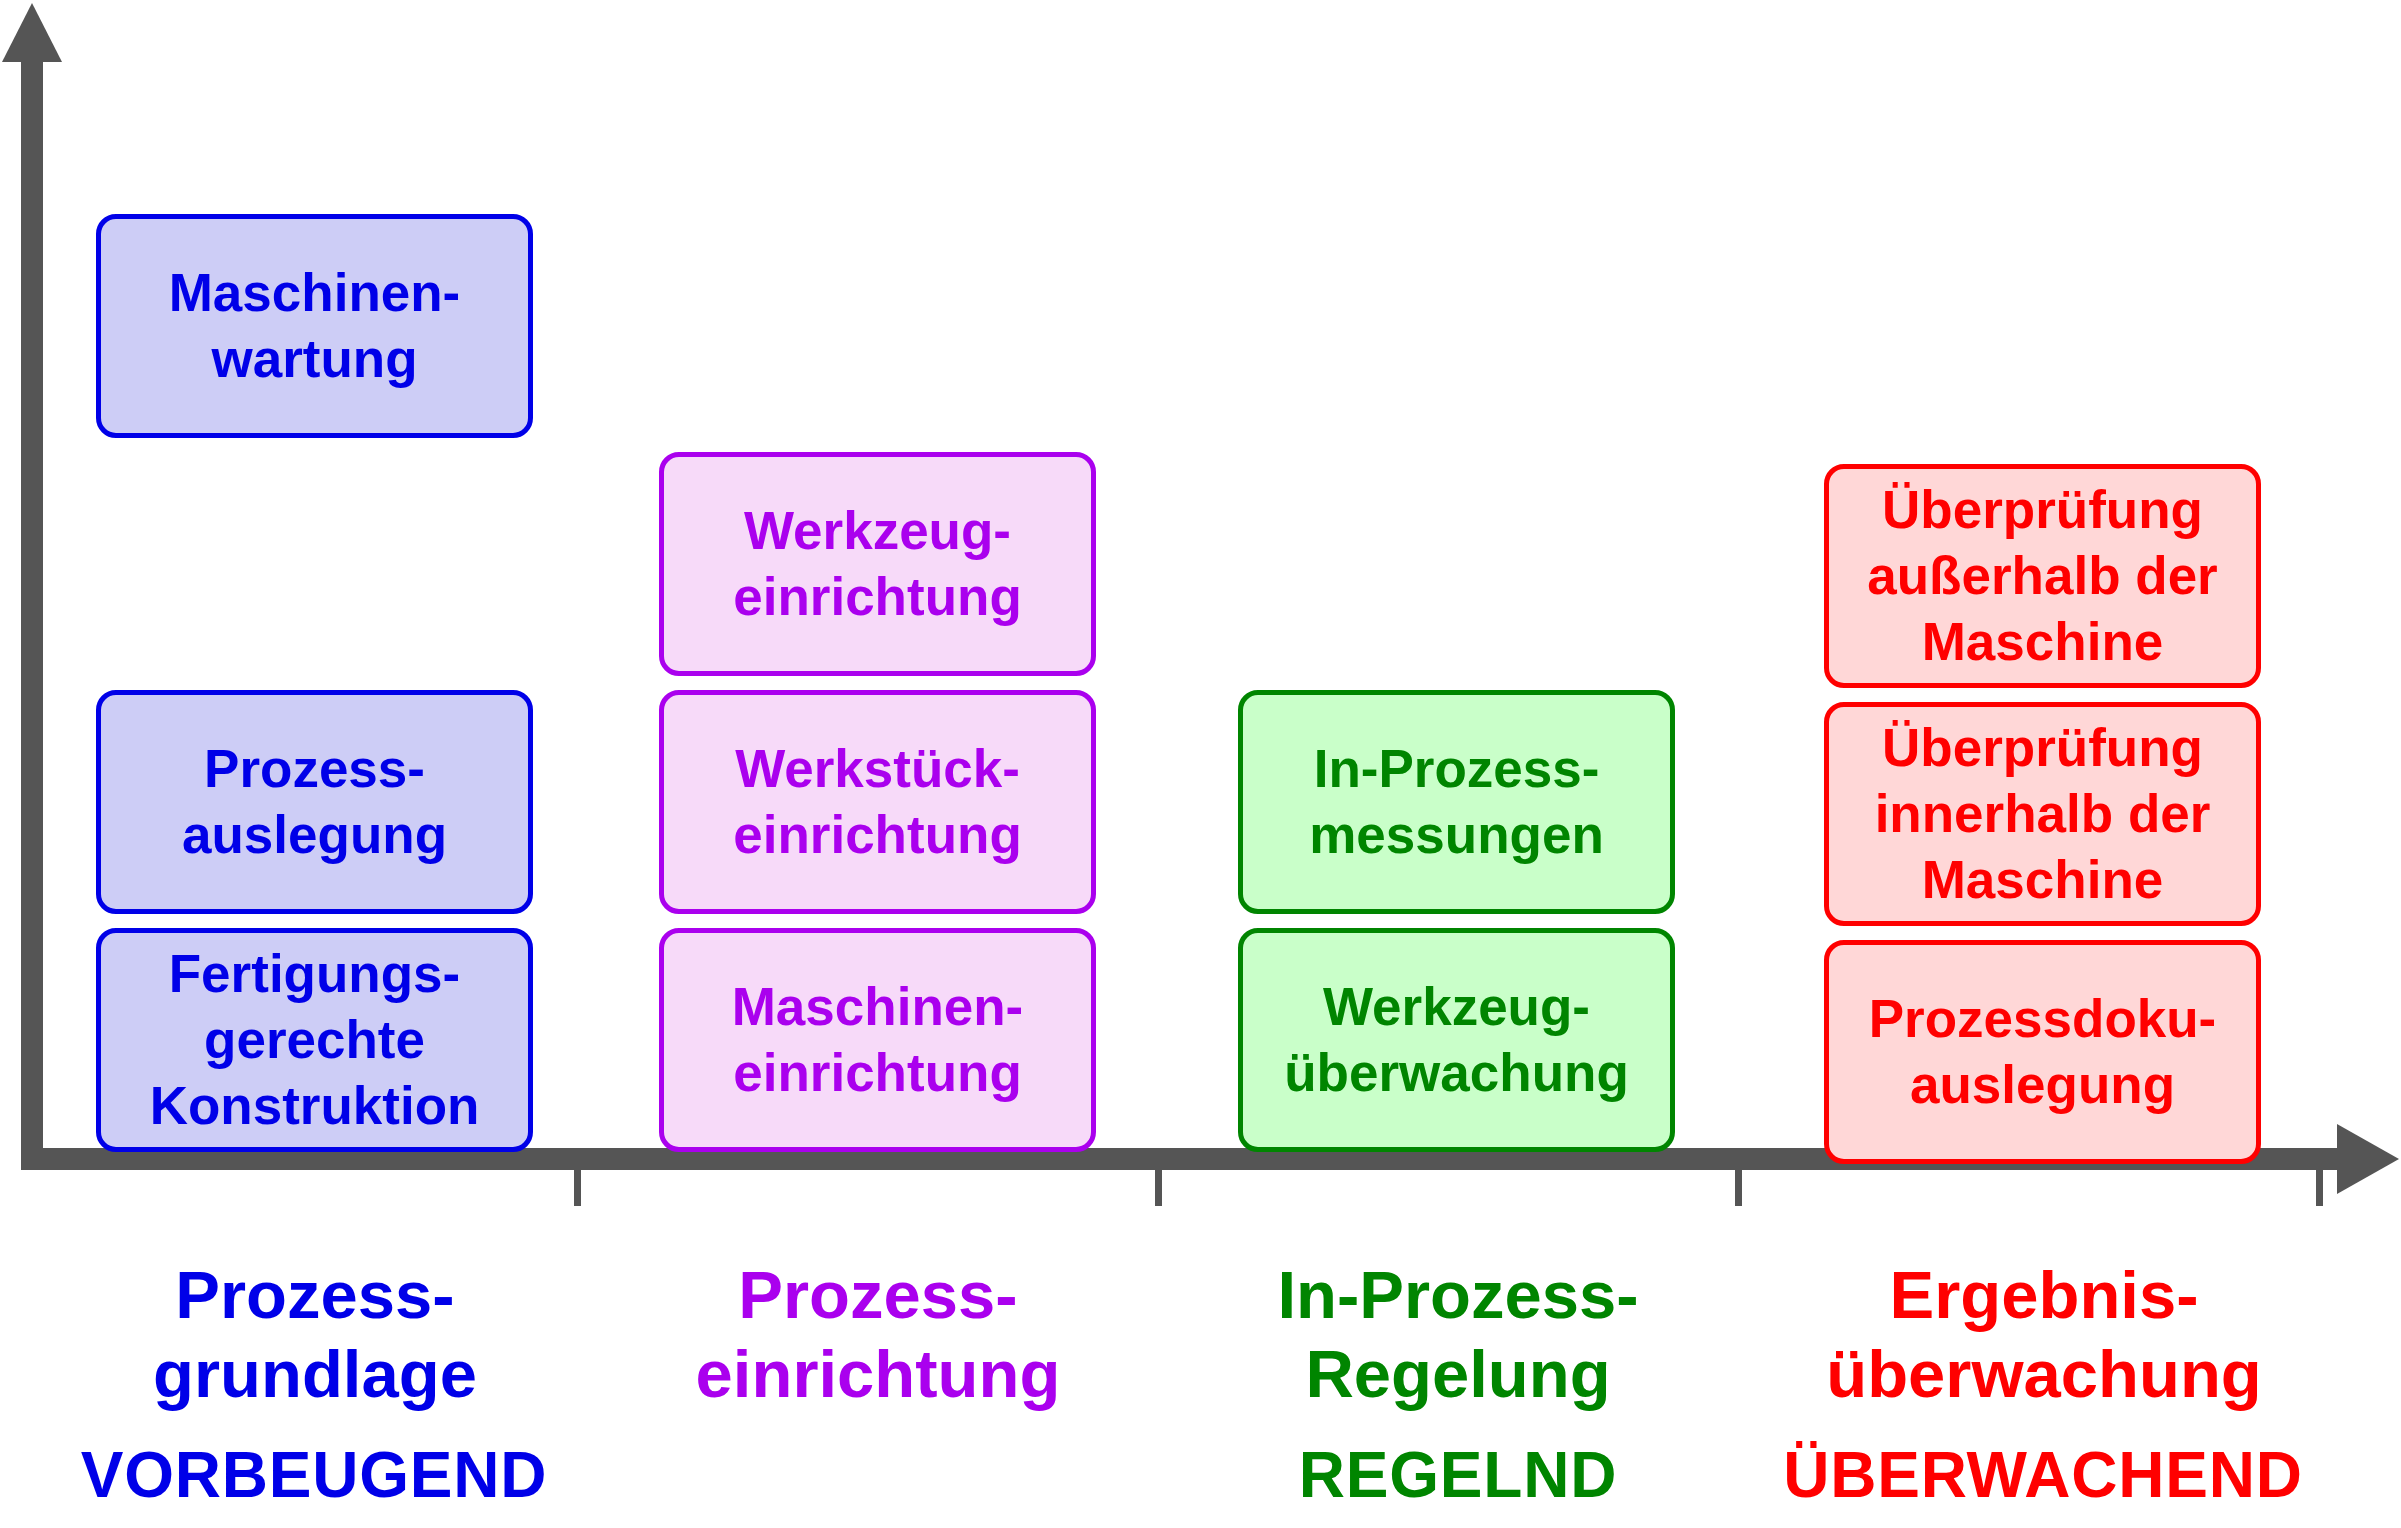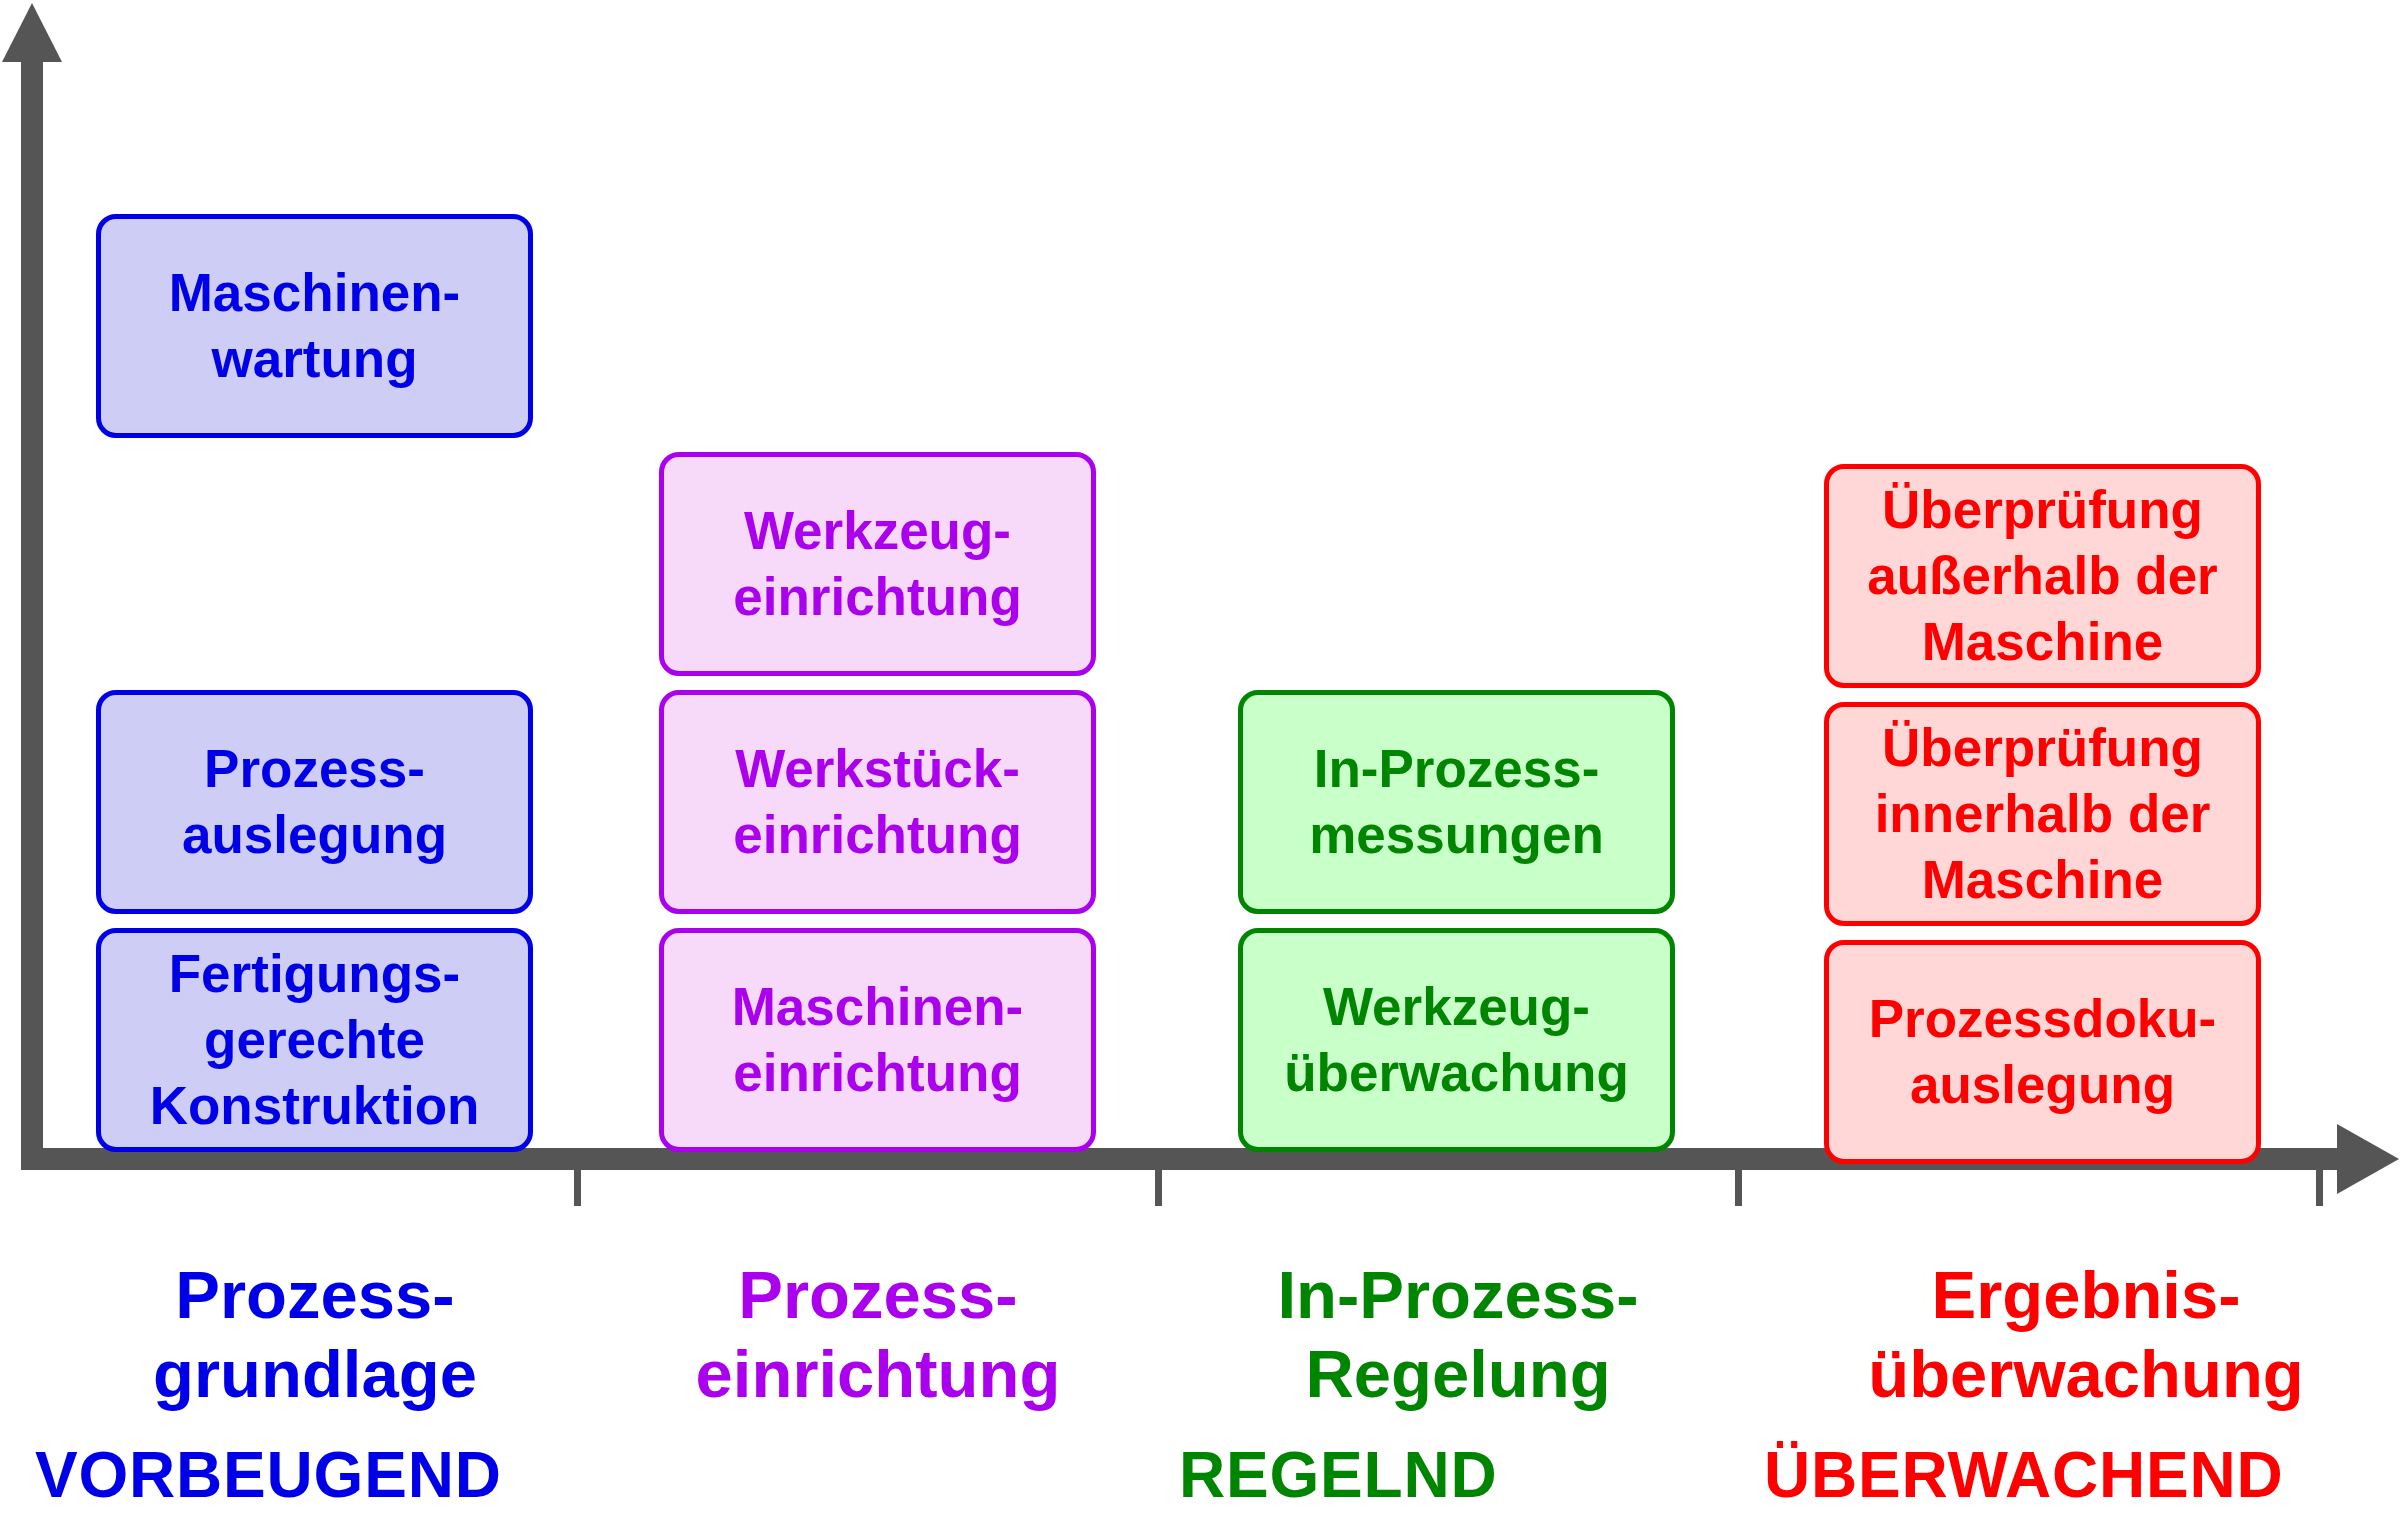--- a/index.html
+++ b/index.html
@@ -100,32 +100,32 @@
     width: 526px;
     text-align: center;
     font-weight: bold;
     font-size: 67px;
     line-height: 1.18;
     white-space: pre-line;
   }
   .cat1 { left: 52px; }
   .cat2 { left: 615px; }
   .cat3 { left: 1195px; }
-  .cat4 { left: 1823px; }
+  .cat4 { left: 1781px; }
   .t-blue    { color: #0000e8; }
   .t-magenta { color: #aa00ee; }
   .t-green   { color: #008500; }
   .t-red     { color: #ff0000; }
 
   
   .strat-label {
     position: absolute;
     top: 1442px;
     width: 558px;
-    text-align: left;
+    text-align: center;
     font-weight: bold;
     font-size: 64px;
     line-height: 1.05;
     letter-spacing: 0.8px;
   }
   .strat1 { left: 35px; }
   .strat2 { left: 599px; }
   .strat3 { left: 1179px; }
   .strat4 { left: 1764px; }
 </style>

